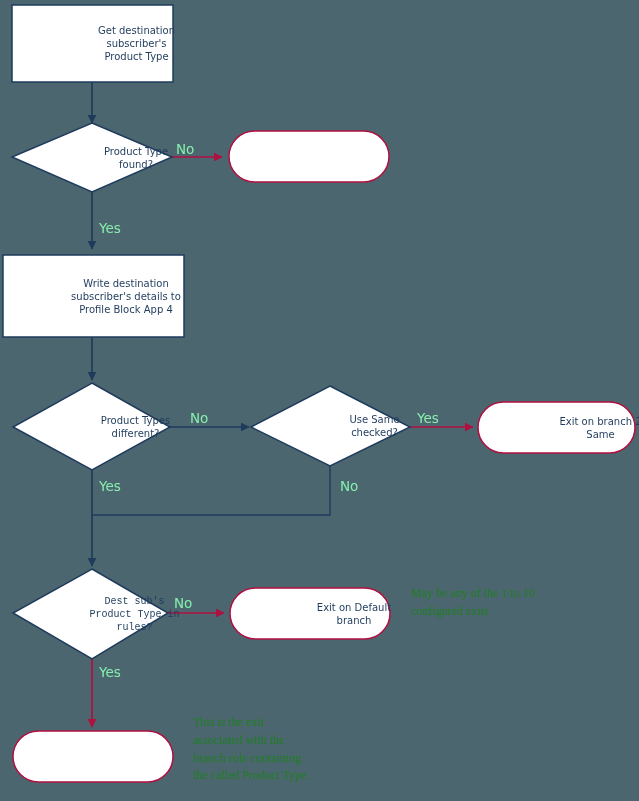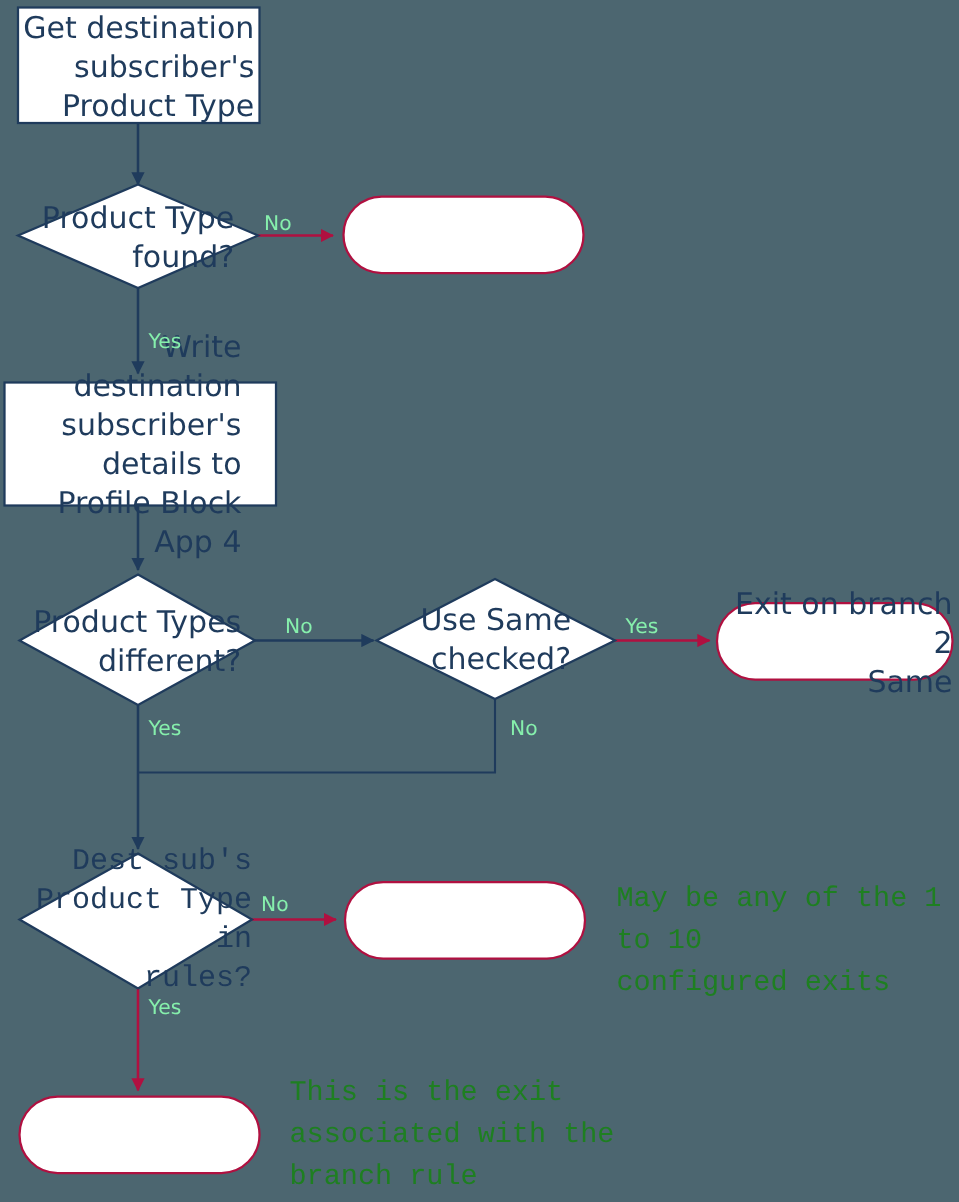--- a/index.html
+++ b/index.html
@@ -25,41 +25,42 @@
     position: absolute;
     left: 0; top: 0;
     width: 639px;
     height: 801px;
   }
   .node-label {
     position: absolute;
     display: flex;
     align-items: center;
     justify-content: center;
-    text-align: right;
+    text-align: center;
     color: #1f3b5c;
     font-family: "DejaVu Sans", sans-serif;
-    font-size: 20px;
+    font-size: 10px;
     line-height: 1.30;
     white-space: pre-line;
     pointer-events: none;
+    margin-left: 44px;
   }
   .edge-label {
     position: absolute;
     color: #86efac;
     font-family: "DejaVu Sans", sans-serif;
     font-size: 13.5px;
     line-height: 1.2;
     white-space: pre;
   }
   .note {
     position: absolute;
     color: #1e7f21;
-    font-family: Liberation Mono, monospace;
-    font-size: 19px;
+    font-family: Liberation Serif, serif;
+    font-size: 12px;
     line-height: 1.48;
     white-space: pre-line;
   }
 </style>
 </head>
 <body>
 
 <div id="chart-root">
 
   <svg id="chart-svg" viewBox="0 0 639 801">
@@ -135,20 +136,22 @@
   <div class="node-label" style="left:251px; top:386px; width:159px; height:80px;">Use Same
 checked?</div>
 
   <div class="node-label" style="left:478px; top:402px; width:157px; height:51px;">Exit on branch 2
 Same</div>
 
   <div class="node-label" style="left:13px; top:569px; width:155px; height:90px;font-family:Liberation Mono, monospace;">Dest sub's
 Product Type in
 rules?</div>
 
+  <div class="node-label" style="left:230px; top:588px; width:160px; height:51px;">Exit on Default
+branch</div>
 
 
   <div class="edge-label" style="left:176px; top:141px;">No</div>
 
   <div class="edge-label" style="left:99px; top:220px;">Yes</div>
 
   <div class="edge-label" style="left:190px; top:410px;">No</div>
 
   <div class="edge-label" style="left:99px; top:478px;">Yes</div>
 

